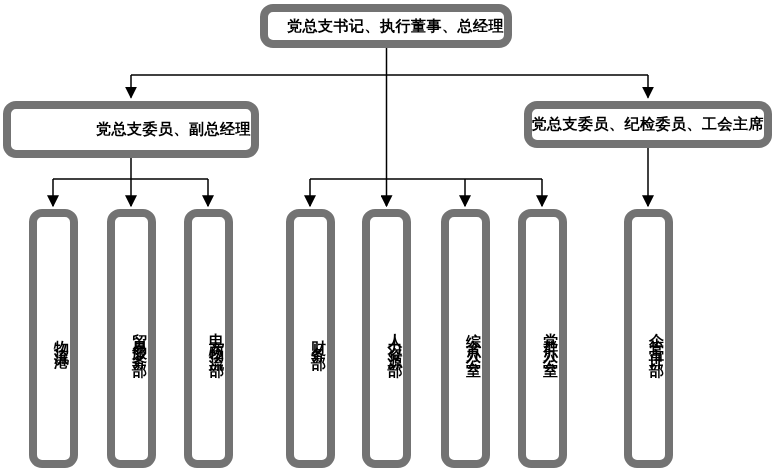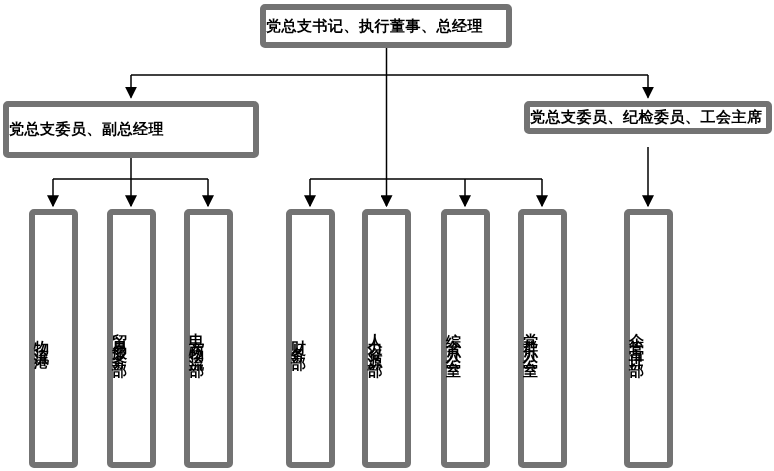--- a/index.html
+++ b/index.html
@@ -8,32 +8,32 @@
     background: #ffffff;
     font-family: "Liberation Sans", sans-serif;
     position: relative;
     overflow: hidden;
   }
   .diagram { position: absolute; left: 0; top: 0; width: 774px; height: 471px; }
   svg.connectors { position: absolute; left: 0; top: 0; width: 774px; height: 471px; }
   .node {
     position: absolute;
     background: #ffffff;
-    border: 6px solid #737373;
-    border-radius: 5px;
+    border: 8px solid #737373;
+    border-radius: 13px;
     display: flex;
     align-items: center;
-    justify-content: flex-start;
+    justify-content: flex-end;
     color: #000000;
     font-weight: bold;
   }
   .h-node { font-size: 15px; letter-spacing: 0.5px; white-space: nowrap; }
   .node-root  { left: 260px; top: 4px;   width: 252px; height: 44px; }
   .node-left2 { left: 3px;   top: 101px; width: 256px; height: 57px; }
-  .node-right2{ left: 524px; top: 101px; width: 248px; height: 33px; }
+  .node-right2{ left: 524px; top: 101px; width: 248px; height: 47px; }
   .v-node { top: 209px; width: 49px; height: 259px; }
   .v-node .label {
     writing-mode: vertical-rl;
     text-orientation: upright;
     font-size: 15px;
     line-height: 1;
     letter-spacing: 7px;
   }
   .b1 { left: 28.5px; }
   .b2 { left: 106.5px; }

